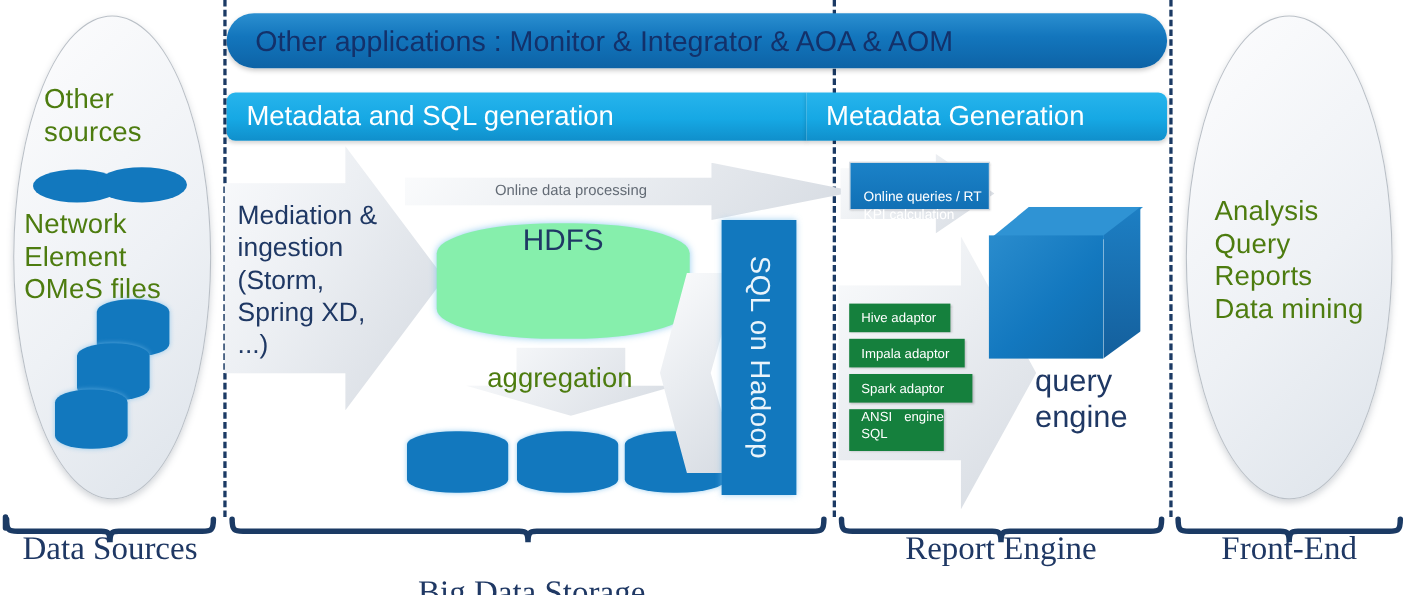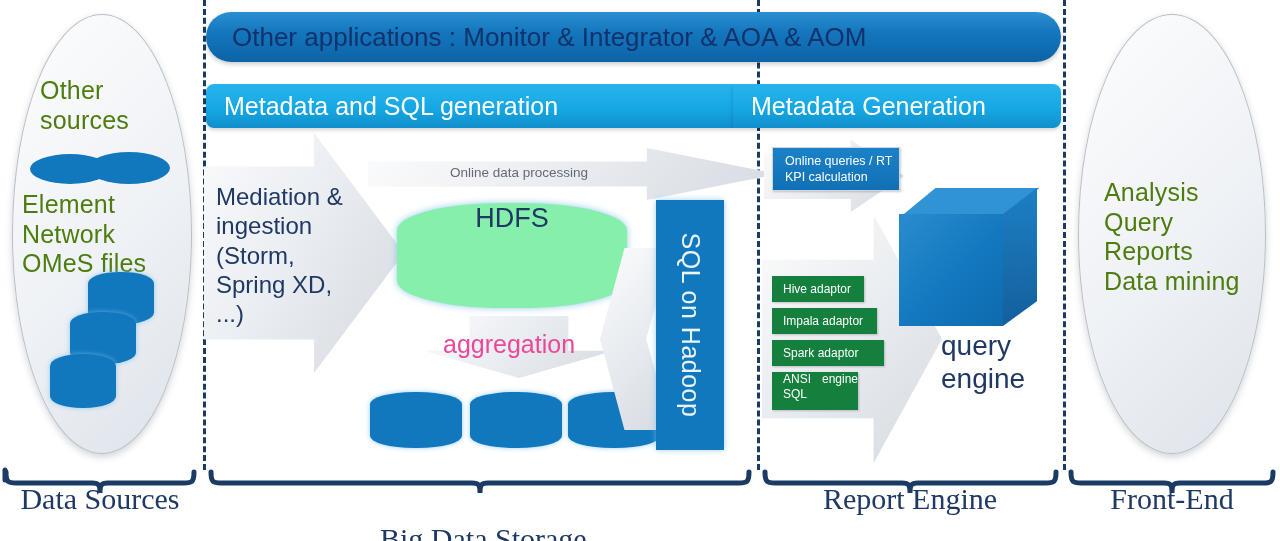--- a/index.html
+++ b/index.html
@@ -163,22 +163,22 @@
     <div>Other</div>
     <div>sources</div>
   </div>
 
   <div style="position:absolute; left:30px; top:152px; width:140px; height:34px;">
     <div class="cloud-lobe" style="left:0; top:2px; width:80px; height:30px;"></div>
     <div class="cloud-lobe" style="left:58px; top:0; width:82px; height:32px;"></div>
   </div>
 
   <div class="ellipse-text" style="left:22px; top:190px;">
+    <div>Network</div>
     <div>Element</div>
-    <div>Network</div>
     <div>OMeS files</div>
   </div>
 
   <div style="position:absolute; left:48px; top:272px; width:110px; height:140px;">
     <div class="drum" style="left:40px; top:0;   width:66px; height:52px;"></div>
     <div class="drum" style="left:22px; top:40px; width:66px; height:52px;"></div>
     <div class="drum" style="left:2px;  top:82px; width:66px; height:54px;"></div>
   </div>
 
   <div class="banner-dark" style="left:206px; top:12px; width:855px; height:50px;">
@@ -196,36 +196,36 @@
   <div id="mediation-label" style="left:216px; top:182px;">Mediation &amp; ingestion (Storm, Spring XD, ...)</div>
 
   <div class="gray-arrow arrow-right" style="left:368px; top:148px; width:410px; height:52px;"></div>
   <div class="gray-arrow-label" style="left:450px; top:165px; color:#636b75; font-size:13.5px;">Online data processing</div>
 
   <div id="hdfs" style="left:397px; top:203px; width:230px; height:105px;">
     <span>HDFS</span>
   </div>
 
   <div class="gray-arrow arrow-down" style="left:424px; top:316px; width:190px; height:62px;"></div>
-  <div class="gray-arrow-label" style="left:443px; top:330px; color:#ec4899; font-size:25px;">aggregation</div>
+  <div class="gray-arrow-label" style="left:443px; top:330px; color:#4d7c0f; font-size:25px;">aggregation</div>
 
   <div style="position:absolute; left:370px; top:392px; width:290px; height:56px;">
     <div class="drum" style="left:0;   top:0; width:92px; height:56px;"></div>
     <div class="drum" style="left:100px;top:0; width:92px; height:56px;"></div>
     <div class="drum" style="left:198px;top:0; width:92px; height:56px;"></div>
   </div>
 
   <div class="gray-arrow chevron-left" style="left:600px; top:248px; width:72px; height:182px;"></div>
 
   <div id="sql-on-hadoop" style="left:656px; top:200px; width:68px; height:250px;">
     <span>SQL on Hadoop</span>
   </div>
 
   <div class="gray-arrow arrow-right-fat" style="left:764px; top:140px; width:140px; height:72px;"></div>
-  <div class="blue-chip online" style="left:772px; top:147px; width:128px; height:44px; align-items:flex-start; padding-top:6px; flex-direction:column;">
+  <div class="blue-chip online" style="left:772px; top:147px; width:128px; height:44px; align-items:flex-start; padding-top:24px; flex-direction:column;">
     <div>Online queries / RT</div>
     <div>KPI calculation</div>
   </div>
 
   <div class="gray-arrow arrow-right-fat" style="left:762px; top:215px; width:180px; height:248px;"></div>
 
   <div class="blue-chip" style="left:772px; top:276px; width:92px; height:26px;">
     <span>Hive adaptor</span>
   </div>
   <div class="blue-chip" style="left:772px; top:308px; width:105px; height:26px;">

